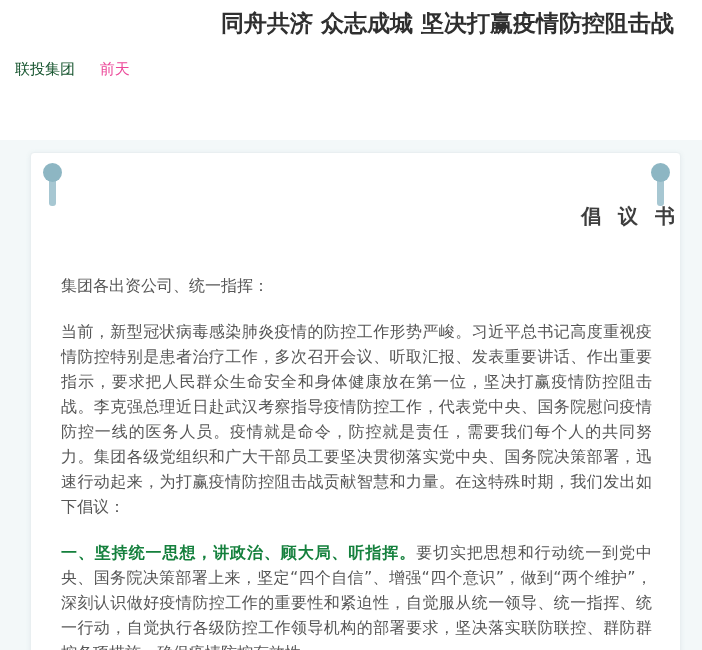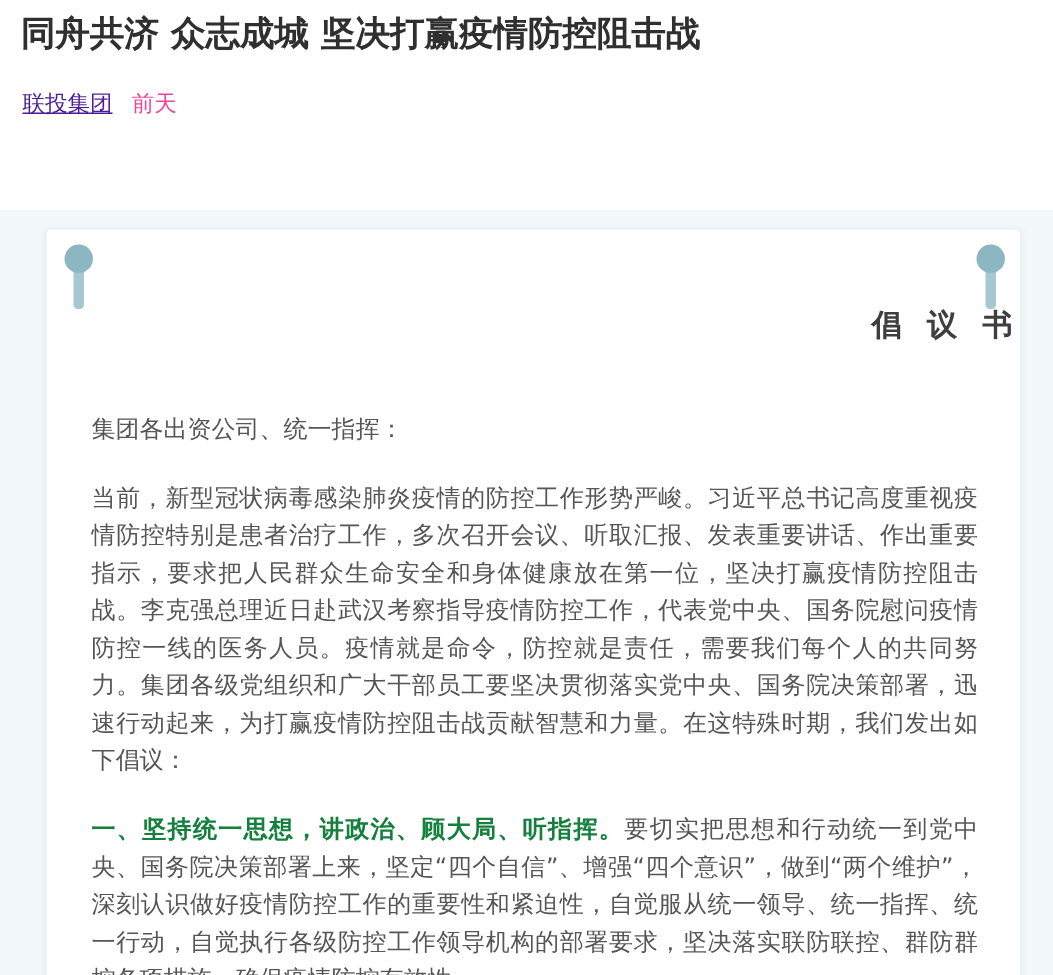--- a/index.html
+++ b/index.html
@@ -3,27 +3,27 @@
 <meta charset="utf-8">
 <style>
   html,body{margin:0;padding:0;}
   body{
     width:702px;height:650px;overflow:hidden;position:relative;
     background:#ffffff;
     font-family:"DejaVu Sans","Liberation Sans",sans-serif;
     -webkit-font-smoothing:antialiased;
   }
   
-  .article-header{position:absolute;top:0;left:0;width:614px;height:140px;background:#ffffff;z-index:2;}
+  .article-header{position:absolute;top:0;left:0;width:614px;height:140px;background:#ffffff;z-index:2;text-align:right;}
   .article-title{
     position:absolute;left:14px;top:8px;width:660px;
     font-size:23px;font-weight:bold;color:#2f2f2f;line-height:30px;margin:0;
   }
   .byline{position:absolute;left:15px;top:59px;font-size:15px;line-height:20px;}
-  .byline .author{color:#4c1d95;cursor:pointer;margin-right:8px;text-decoration:underline;}
+  .byline .author{color:#14532d;cursor:pointer;margin-right:20px;}
   .byline .timestamp{color:#ec4899;}
   
   .section-bg{
     position:absolute;left:0;top:140px;width:702px;height:510px;
     background:#f3f8f9;
   }
   
   .notice-card{
     position:absolute;left:30px;top:152px;width:651px;height:700px;
     background:#ffffff;border:1px solid #e9eff1;border-radius:4px;

